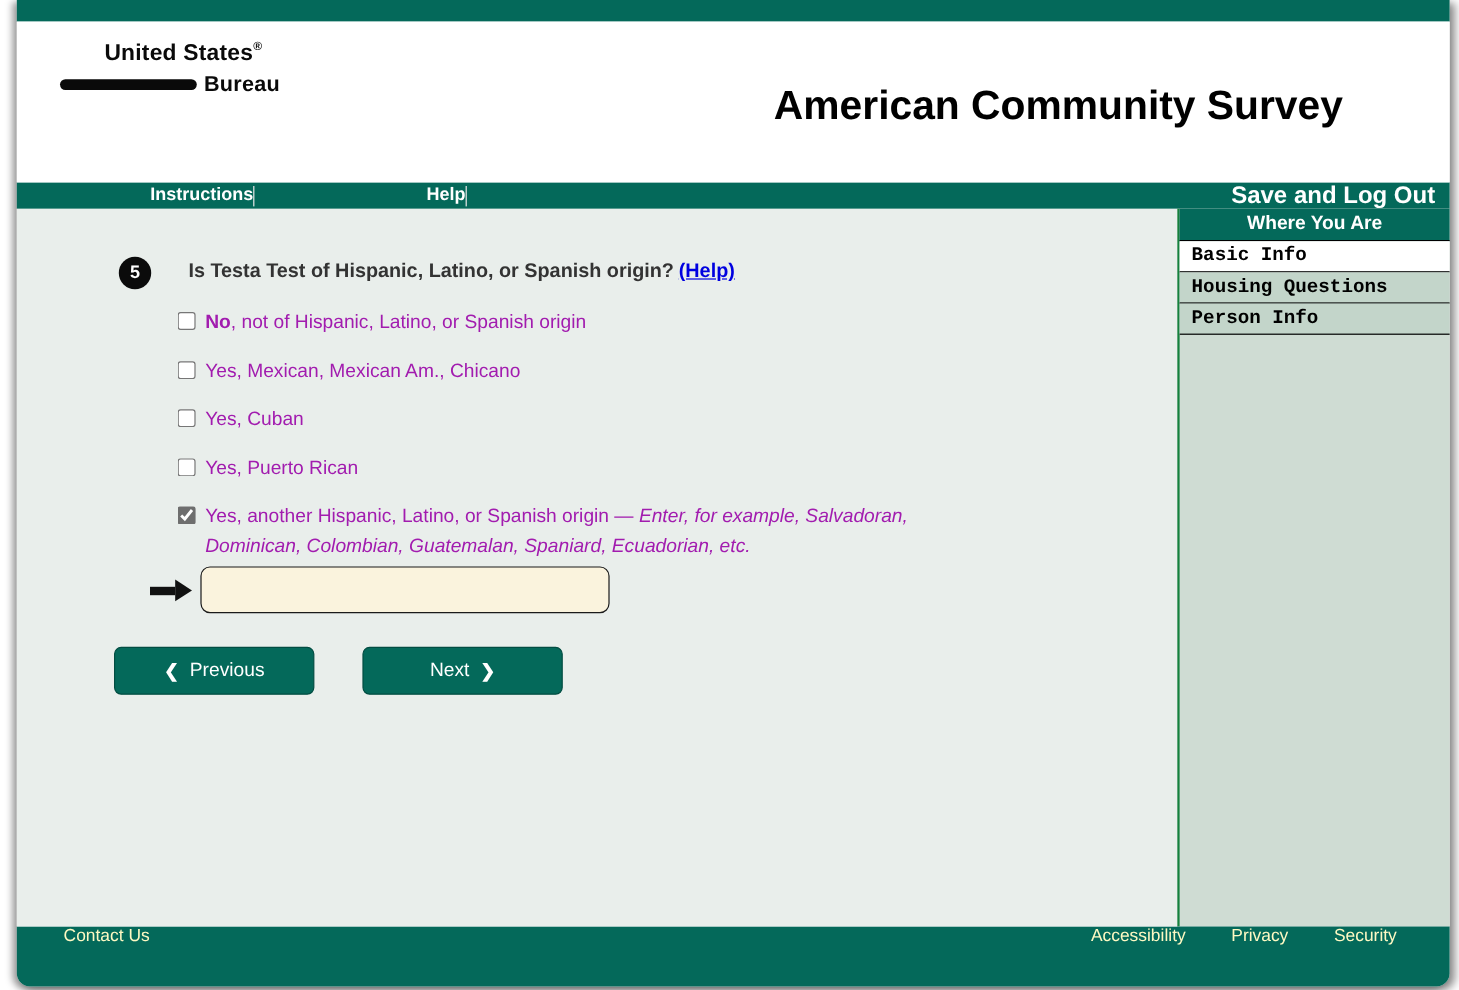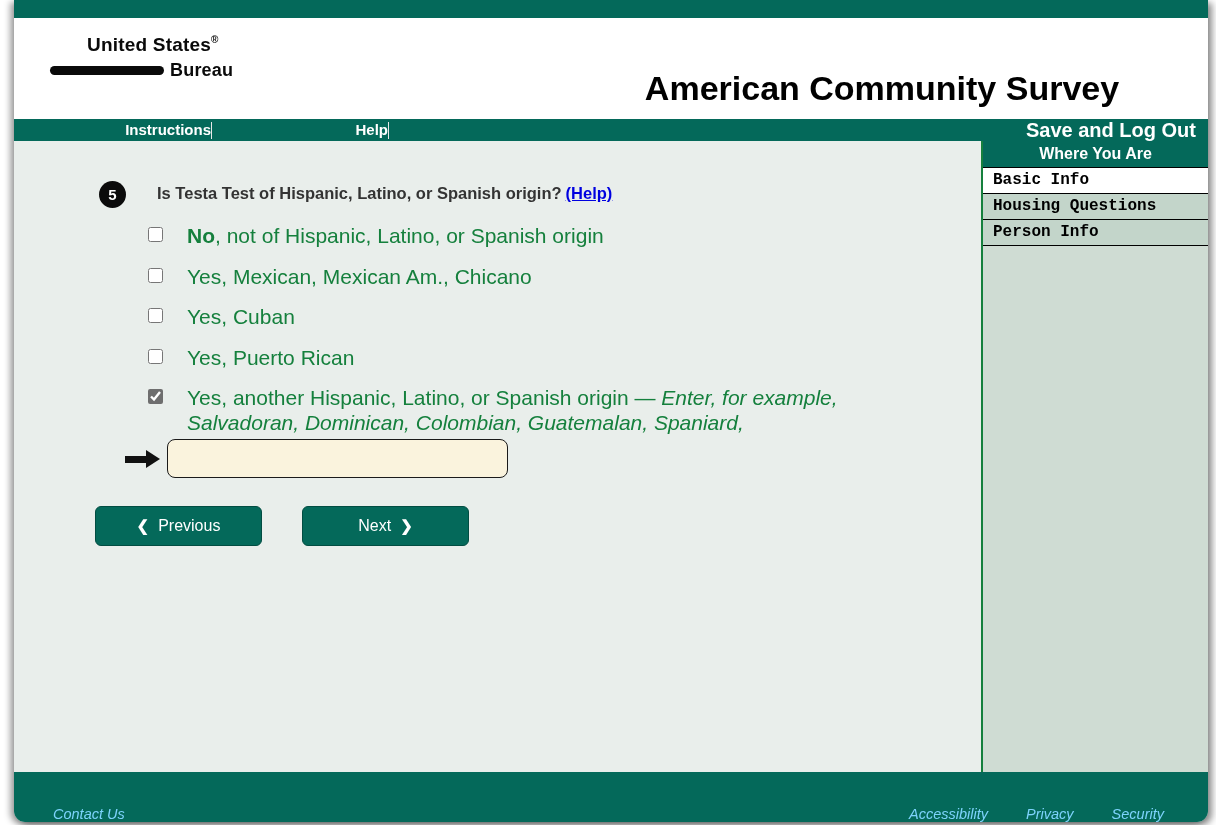--- a/index.html
+++ b/index.html
@@ -7,21 +7,21 @@
               font-family:"Liberation Sans", sans-serif; }
 
   .card { position:relative; margin-left:14px; width:1194px; height:822px;
           display:flex; flex-direction:column;
           box-shadow:-4px 2px 6px rgba(0,0,0,.35), 4px 3px 7px rgba(0,0,0,.45);
           border-radius:0 0 11px 11px; background:#fff; }
 
   .top-strip { height:18px; background:var(--dark-green,#04695a); flex:0 0 auto; }
 
   
-  .header { height:101px; background:#fff; position:relative; flex:0 0 auto; }
+  .header { height:134px; background:#fff; position:relative; flex:0 0 auto; }
   .logo { position:absolute; left:33px; top:16px; color:#0a0a0a; }
   .logo-us { font-size:19px; font-weight:bold; margin-left:40px; letter-spacing:.2px; }
   .logo-us sup { font-size:10px; vertical-align:8px; }
   .logo-census { font-size:50px; font-weight:bold; letter-spacing:-2px; line-height:42px; margin-top:0px; }
   .logo-bar-row { display:flex; align-items:center; margin-top:4px; margin-left:3px; }
   .logo-bar { width:114px; height:9px; background:#0a0a0a; border-radius:5px; }
   .logo-bureau { font-size:18px; font-weight:bold; margin-left:6px; letter-spacing:.2px; }
   .app-title { position:absolute; top:51px; left:560px; width:616px; text-align:center;
                font-size:34px; font-weight:bold; color:#000; }
 
@@ -48,21 +48,21 @@
   
   .q-row { display:flex; align-items:flex-start; padding:40px 0 0 85px; }
   .q-circle { width:27px; height:27px; border-radius:50%; background:#0b0b0b; color:#fff;
               font-size:15px; font-weight:bold; text-align:center; line-height:27px; flex:0 0 auto; }
   .q-text { margin-left:31px; font-size:16.5px; font-weight:bold; color:#333; padding-top:3px; }
   .help-link { color:#0000e0; text-decoration:underline; cursor:pointer; margin-left:4px; }
 
   .options { margin:16px 0 0 134px; width:690px; }
   .opt { display:flex; align-items:flex-start; margin-bottom:16px; cursor:pointer; }
   .opt input { width:15px; height:15px; accent-color:#6e6e6e; margin:3px 0 0 0; flex:0 0 auto; cursor:pointer; }
-  .opt-label { margin-left:24px; font-size:21px; color:#15803d; line-height:24.5px; }
+  .opt-label { margin-left:8px; font-size:16px; color:#a21caf; line-height:24.5px; }
   .opt-label .b { font-weight:bold; }
   .opt-label .i { font-style:italic; }
 
   .input-row { position:absolute; left:111px; top:298px; display:flex; align-items:center; }
   .arrow-icon { position:relative; width:35px; height:18px; margin-right:7px; }
   .arrow-icon::before { content:""; position:absolute; left:0; top:6px; width:21px; height:7px; background:#111; }
   .arrow-icon::after { content:""; position:absolute; left:21px; top:0;
                        border-top:9px solid transparent; border-bottom:9px solid transparent;
                        border-left:14px solid #111; }
   .answer-input { width:341px; height:39px; background:var(--input-bg,#faf3dd);
@@ -74,21 +74,21 @@
              border:1px solid #024d42; border-radius:6px; font-size:16px;
              font-family:"Liberation Sans",sans-serif; cursor:pointer;
              display:flex; align-items:center; justify-content:center; }
   .nav-btn .chev { font-size:15px; font-weight:bold; }
   .btn-prev .chev { margin-right:9px; }
   .btn-next { margin-left:40px; }
   .btn-next .chev { margin-left:9px; }
 
   
   .footer { height:50px; background:var(--dark-green,#04695a); border-radius:0 0 11px 11px;
-            display:flex; align-items:flex-end; color:#7dd3fc; font-size:14.5px; flex:0 0 auto;font-style:italic; }
+            display:flex; align-items:flex-start; color:#fef9c3; font-size:14.5px; flex:0 0 auto; }
   .footer-left { padding-left:39px; }
   .footer-spacer { flex:1; }
   .footer-right { display:flex; gap:38px; padding-right:44px; }
   .f-link { cursor:pointer; }
 </style>
 </head>
 <body>
 
 <div class="card">
 

